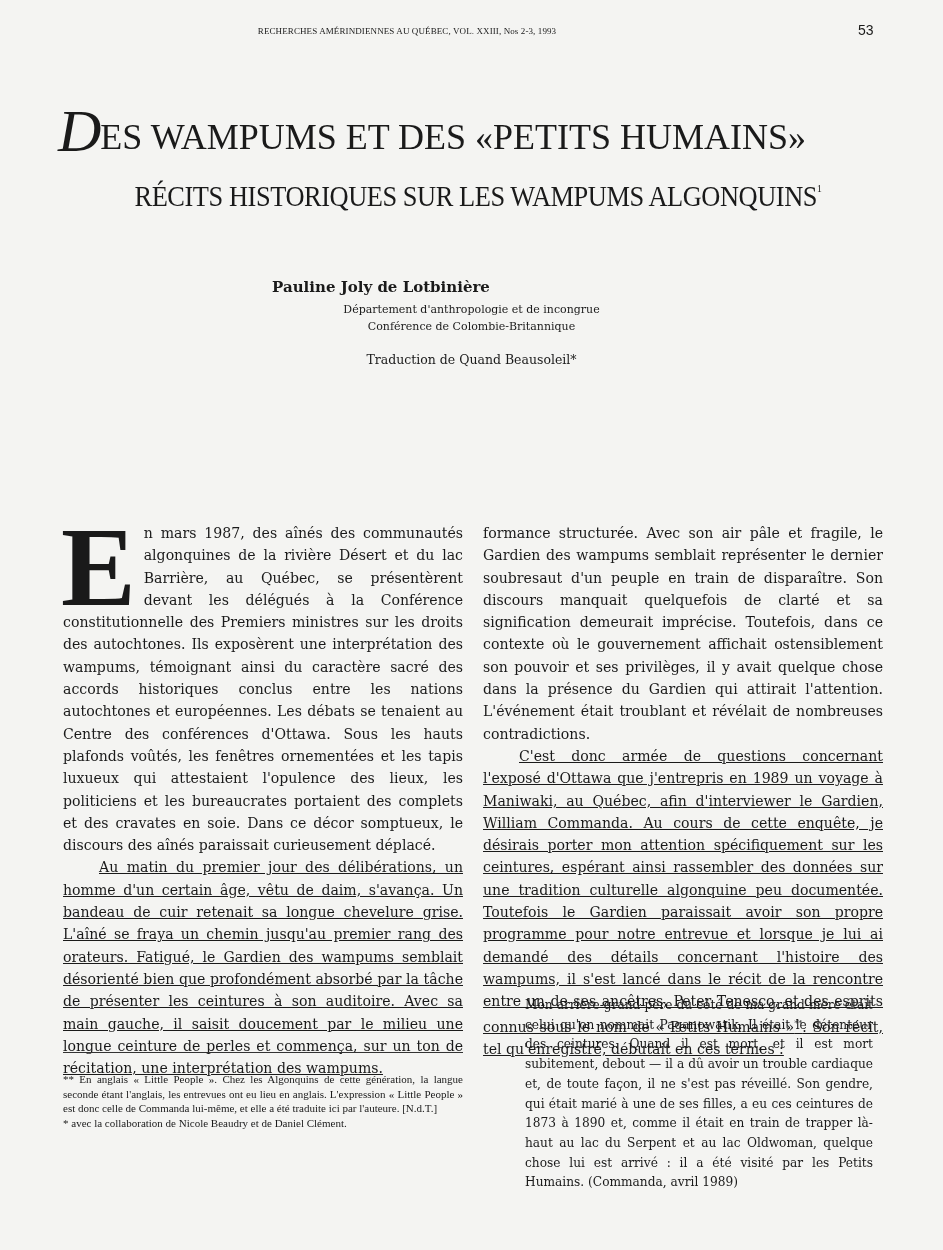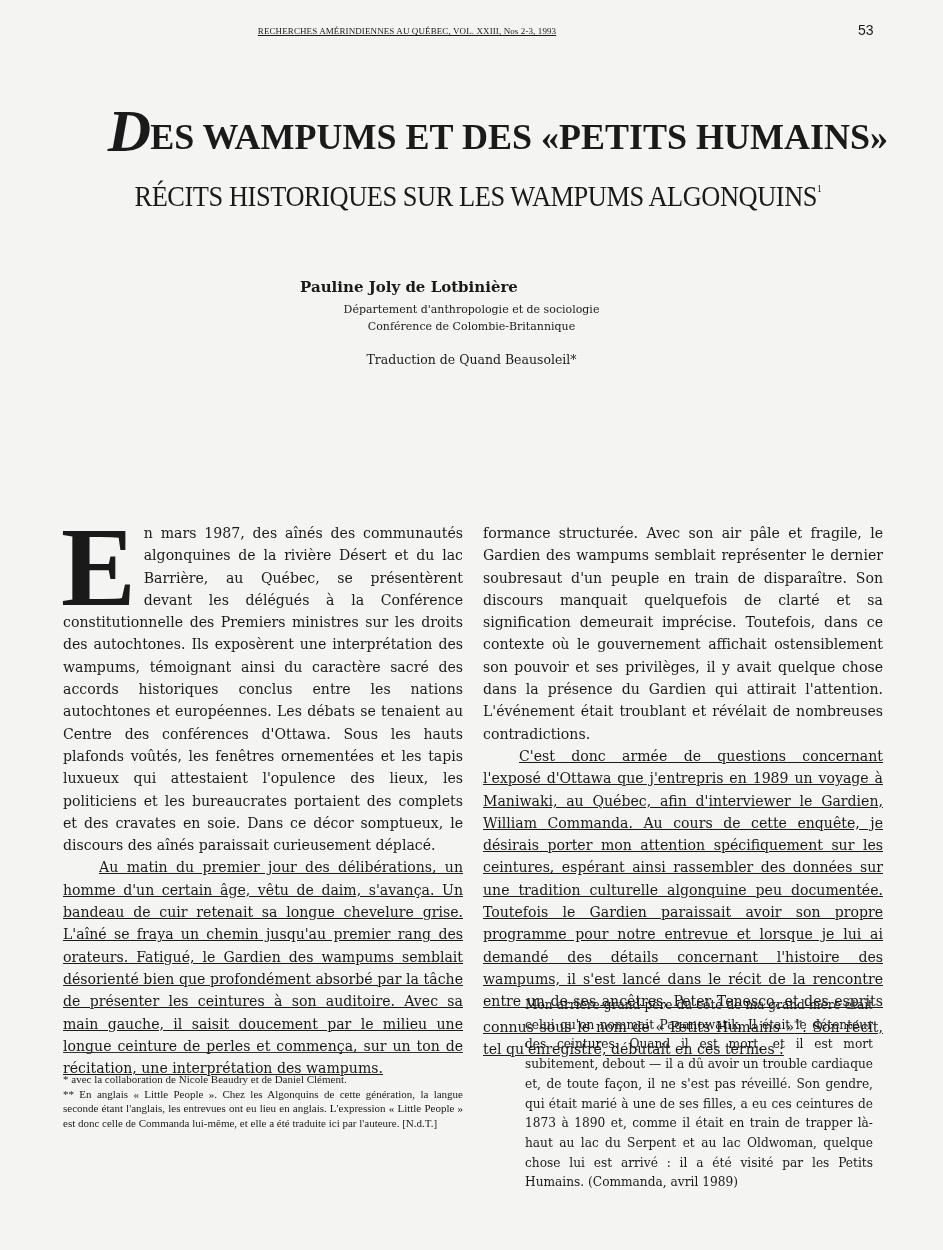--- a/index.html
+++ b/index.html
@@ -3,40 +3,40 @@
 <meta charset="utf-8">
 <style>
   html, body { margin: 0; padding: 0; }
   body {
     width: 943px; height: 1250px; background: #f4f4f2;
     font-family: "DejaVu Serif", "Liberation Serif", serif; color: #1a1a1a;
     position: relative; overflow: hidden;
   }
   .running-head {
     position: absolute; top: 26px; left: 0; width: 814px; text-align: center;
-    font-family: "Liberation Serif", serif; font-size: 9px; letter-spacing: 0.1px; text-decoration: underline;
+    font-family: "Liberation Serif", serif; font-size: 9px; letter-spacing: 0.1px;
   }
   .page-number {
     position: absolute; top: 22px; left: 858px; font-family: Liberation Sans, sans-serif; font-size: 14px;
   }
   .title {
-    position: absolute; top: 106px; left: 58px; width: 830px; text-align: right;
-    font-family: "Liberation Serif", serif; font-weight: bold; font-size: 36px; line-height: 50px;
+    position: absolute; top: 106px; left: 58px; width: 830px; text-align: left;
+    font-family: "Liberation Serif", serif; font-weight: normal; font-size: 36px; line-height: 50px;
     white-space: nowrap;
   }
   .title .dropcap-title { font-style: italic; font-size: 60px; vertical-align: -2px; letter-spacing: -1px; }
   .subtitle {
     position: absolute; top: 170px; left: 58px; width: 840px; text-align: center;
     font-family: "Liberation Serif", serif; font-size: 30px; line-height: 36px; letter-spacing: -0.5px;
     transform: scaleX(0.88); transform-origin: center;
   }
   .subtitle sup { font-size: 11px; vertical-align: 14px; }
   .author {
     position: absolute; top: 278px; left: 0; width: 762px; text-align: center;
-    font-weight: bold; font-size: 15px; margin-left: 28px;
+    font-weight: bold; font-size: 15px;
   }
   .affil {
     position: absolute; left: 0; width: 943px; text-align: center; font-size: 11px;
   }
   .translator {
     position: absolute; top: 352px; left: 0; width: 943px; text-align: center; font-size: 12.5px;
   }
   .col {
     position: absolute; top: 522px; width: 400px;
     font-size: 14.1px; line-height: 22.3px; text-align: justify;
@@ -71,35 +71,35 @@
 <div class="page-number">53</div>
 
 <div class="title">
   <span class="dropcap-title">D</span><span>ES WAMPUMS ET DES «PETITS HUMAINS»</span>
 </div>
 <div class="subtitle">
   <span>RÉCITS HISTORIQUES SUR LES WAMPUMS ALGONQUINS</span><sup>1</sup>
 </div>
 
 <div class="author">Pauline Joly de Lotbinière</div>
-<div class="affil" style="top:303px">Département d'anthropologie et de sociologie</div>
+<div class="affil" style="top:303px">Département d'anthropologie et de incongrue</div>
 <div class="affil" style="top:320px">Conférence de Colombie-Britannique</div>
 <div class="translator">Traduction de Quand Beausoleil*</div>
 
 <div class="col left">
   <p><span class="dropcap">E</span><span>n mars 1987, des aînés des communautés algonquines de la rivière Désert et du lac Barrière, au Québec, se présentèrent devant les délégués à la Conférence constitutionnelle des Premiers ministres sur les droits des autochtones. Ils exposèrent une interprétation des wampums, témoignant ainsi du caractère sacré des accords historiques conclus entre les nations autochtones et européennes. Les débats se tenaient au Centre des conférences d'Ottawa. Sous les hauts plafonds voûtés, les fenêtres ornementées et les tapis luxueux qui attestaient l'opulence des lieux, les politiciens et les bureaucrates portaient des complets et des cravates en soie. Dans ce décor somptueux, le discours des aînés paraissait curieusement déplacé.</span></p>
   <p class="indent">Au matin du premier jour des délibérations, un homme d'un certain âge, vêtu de daim, s'avança. Un bandeau de cuir retenait sa longue chevelure grise. L'aîné se fraya un chemin jusqu'au premier rang des orateurs. Fatigué, le Gardien des wampums semblait désorienté bien que profondément absorbé par la tâche de présenter les ceintures à son auditoire. Avec sa main gauche, il saisit doucement par le milieu une longue ceinture de perles et commença, sur un ton de récitation, une interprétation des wampums.</p>
 </div>
 
 <div class="col right">
   <p>formance structurée. Avec son air pâle et fragile, le Gardien des wampums semblait représenter le dernier soubresaut d'un peuple en train de disparaître. Son discours manquait quelquefois de clarté et sa signification demeurait imprécise. Toutefois, dans ce contexte où le gouvernement affichait ostensiblement son pouvoir et ses privilèges, il y avait quelque chose dans la présence du Gardien qui attirait l'attention. L'événement était troublant et révélait de nombreuses contradictions.</p>
   <p class="indent"><span>C'est donc armée de questions concernant l'exposé d'Ottawa que j'entrepris en 1989 un voyage à Maniwaki, au Québec, afin d'interviewer le Gardien, William Commanda. Au cours de cette enquête, je désirais porter mon attention spécifiquement sur les ceintures, espérant ainsi rassembler des données sur une tradition culturelle algonquine peu documentée. Toutefois le Gardien paraissait avoir son propre programme pour notre entrevue et lorsque je lui ai demandé des détails concernant l'histoire des wampums, il s'est lancé dans le récit de la rencontre entre un de ses ancêtres, Peter Tenesco, et des esprits connus sous le nom de « Petits Humains »</span><sup class="fn">**</sup><span>. Son récit, tel qu'enregistré, débutait en ces termes :</span></p>
 </div>
 
 <div class="quote">
   <p>Mon arrière-grand-père du côté de ma grand-mère était celui qu'on nommait Paganowatik. Il était le détenteur des ceintures. Quand il est mort, et il est mort subitement, debout — il a dû avoir un trouble cardiaque et, de toute façon, il ne s'est pas réveillé. Son gendre, qui était marié à une de ses filles, a eu ces ceintures de 1873 à 1890 et, comme il était en train de trapper là-haut au lac du Serpent et au lac Oldwoman, quelque chose lui est arrivé : il a été visité par les Petits Humains. (Commanda, avril 1989)</p>
 </div>
 
 <div class="rule"></div>
 <div class="footnotes">
+  <p>** En anglais « Little People ». Chez les Algonquins de cette génération, la langue seconde étant l'anglais, les entrevues ont eu lieu en anglais. L'expression « Little People » est donc celle de Commanda lui-même, et elle a été traduite ici par l'auteure. [N.d.T.]</p>
   <p>* avec la collaboration de Nicole Beaudry et de Daniel Clément.</p>
-  <p>** En anglais « Little People ». Chez les Algonquins de cette génération, la langue seconde étant l'anglais, les entrevues ont eu lieu en anglais. L'expression « Little People » est donc celle de Commanda lui-même, et elle a été traduite ici par l'auteure. [N.d.T.]</p>
 </div>
 
 </body></html>

